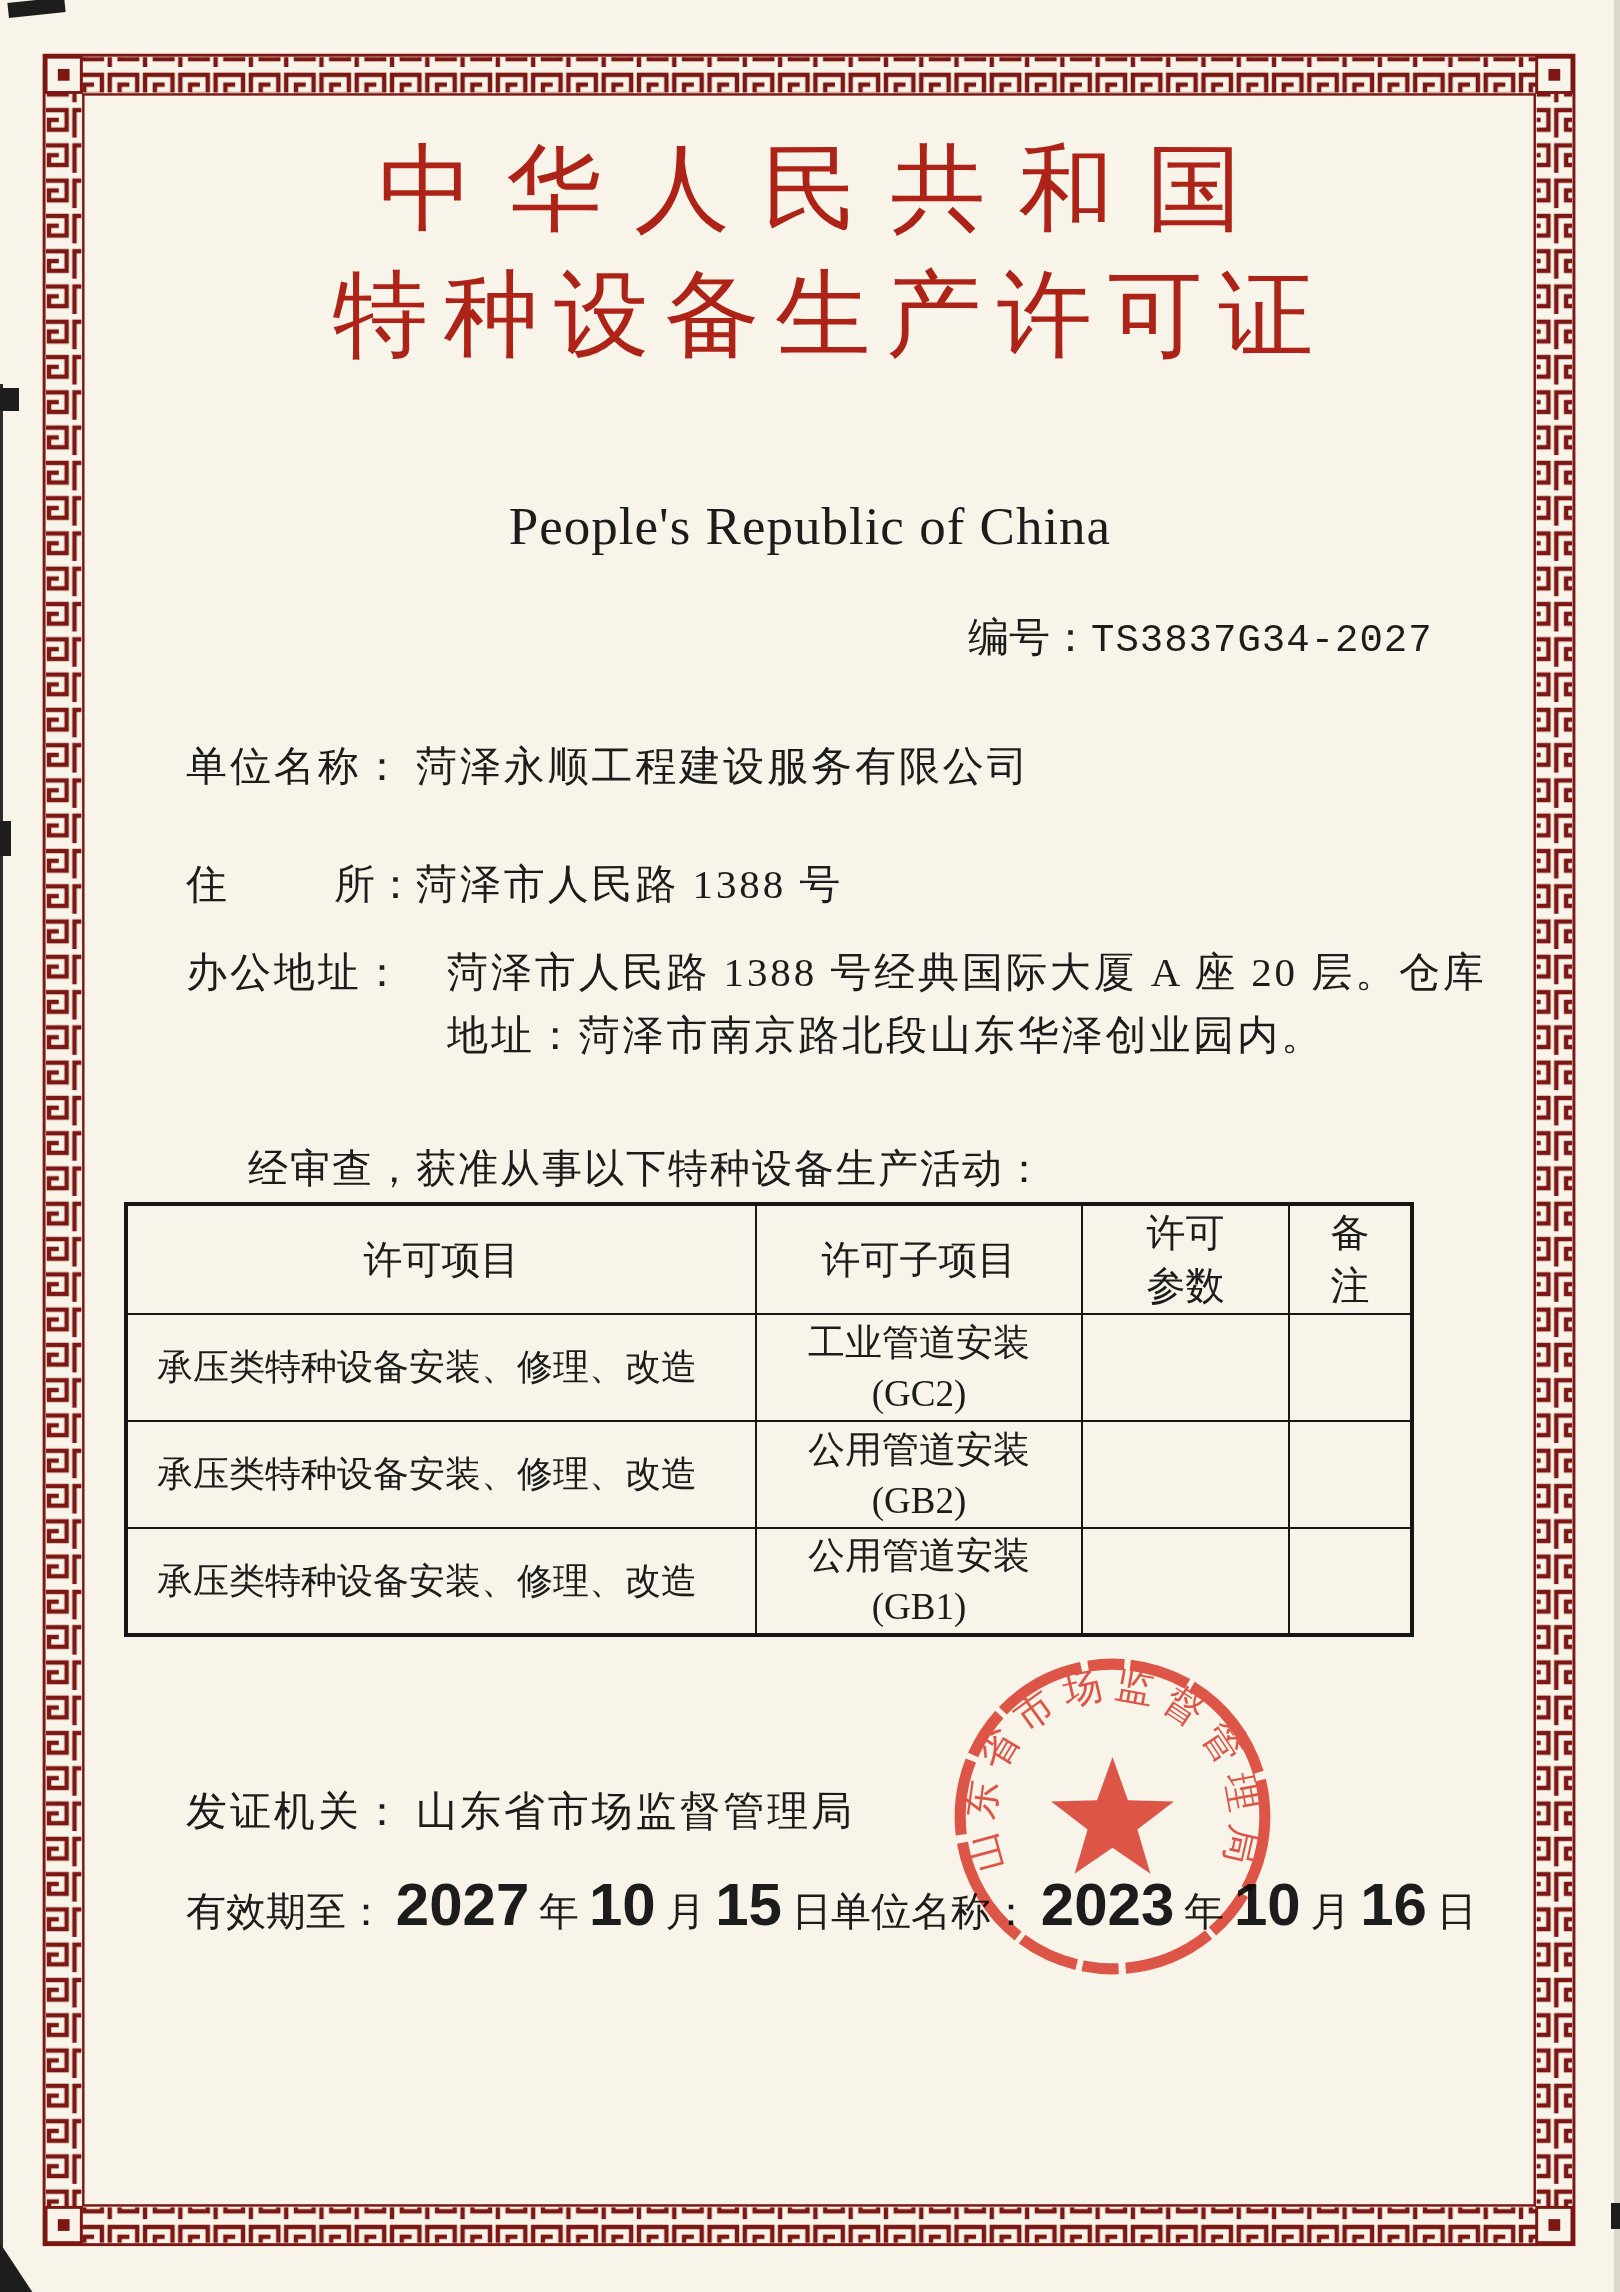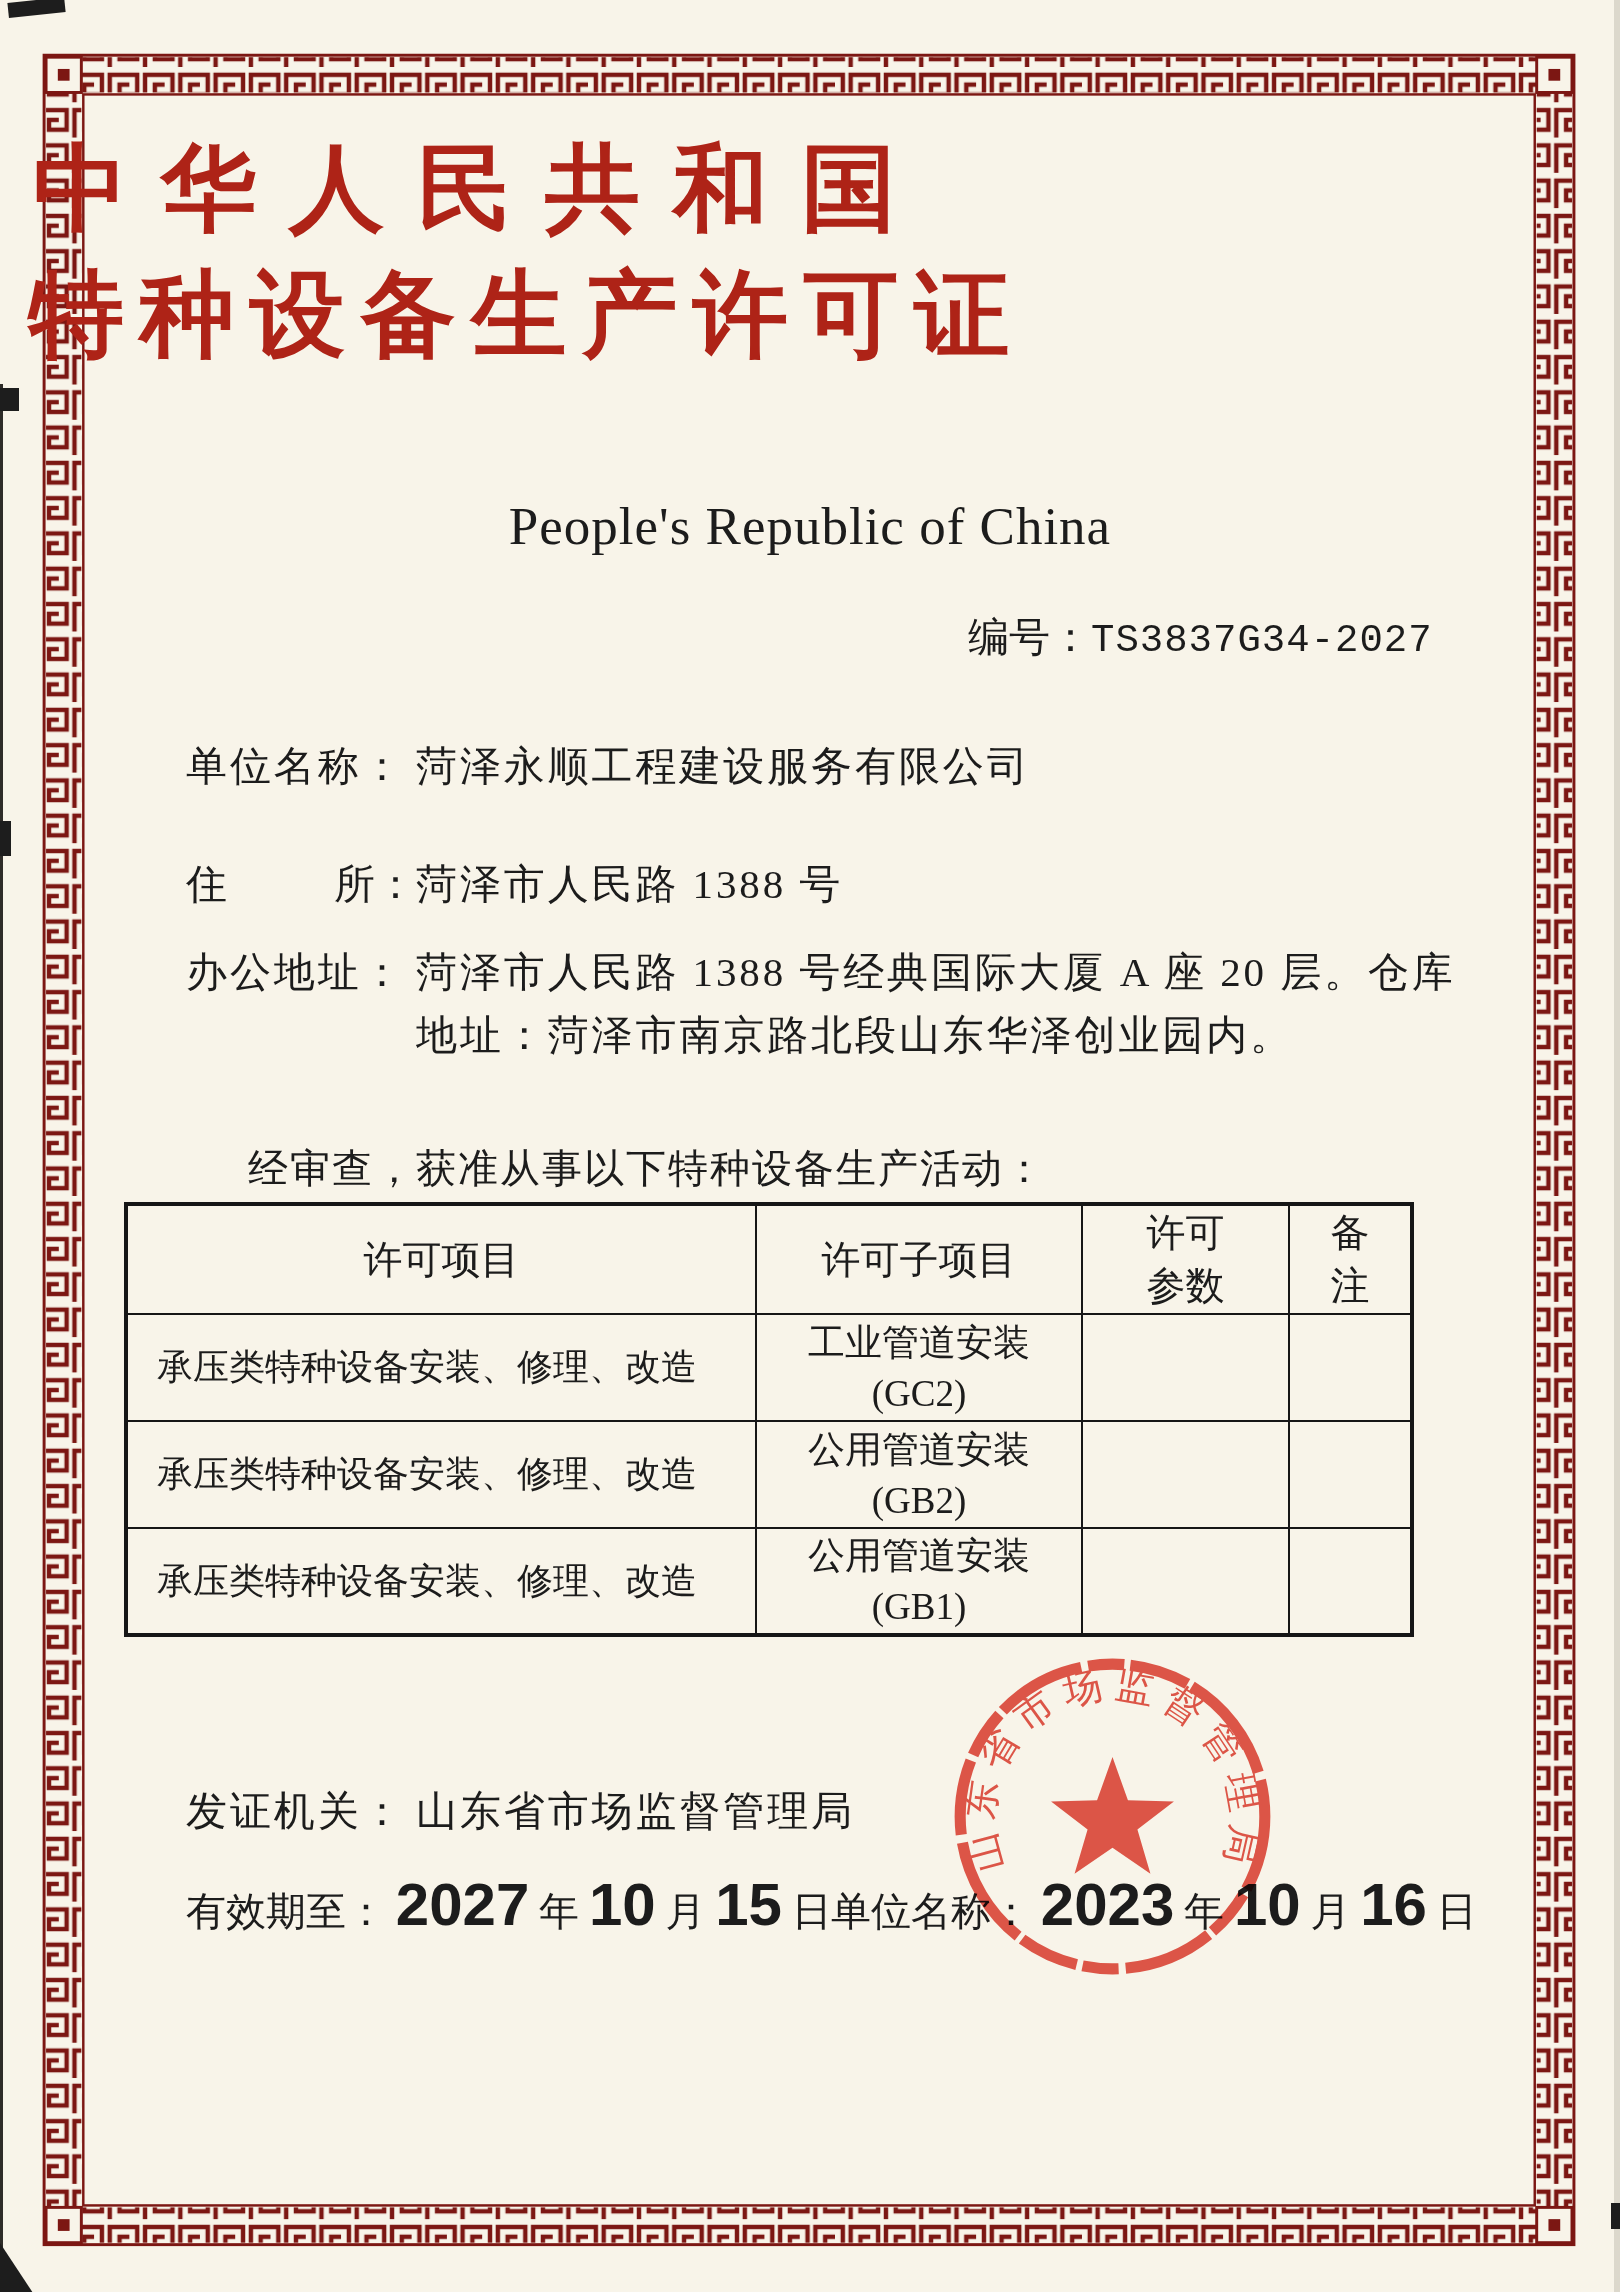--- a/index.html
+++ b/index.html
@@ -5,22 +5,22 @@
   html,body { margin:0; padding:0; background:#e9e6de; }
   .page {
     position:relative; width:1620px; height:2293px;
     background:#f8f4e9; overflow:hidden;
     font-family:"Liberation Serif","DejaVu Serif",serif;
     color:#1c1c1c;
   }
   svg.frame { position:absolute; left:0; top:0; pointer-events:none; }
 
   .title-cn {
-    position:absolute; left:0; width:100%; 
-    color:#ae2317; font-weight:bold; font-size:95px; line-height:1.1;
+    position:absolute; left:0; width:100%; text-align:center;
+    color:#ae2317; font-weight:normal; font-size:95px; line-height:1.1;
     white-space:nowrap;
   }
   .title-cn.l1 { top:137px; letter-spacing:33px; text-indent:33px; }
   .title-cn.l2 { top:263px; letter-spacing:15.7px; text-indent:15.7px;padding-left:13px; }
 
   .title-en {
     position:absolute; left:0; width:100%; text-align:center;
     font-size:53px; letter-spacing:1px; white-space:nowrap;
   }
   .title-en.l1 { top:400px; }
@@ -30,21 +30,21 @@
   .license-no .num {
     font-family:"Liberation Mono","DejaVu Sans Mono",monospace;
     font-size:39px; letter-spacing:1px;
   }
 
   .field { position:absolute; left:186px; display:flex; font-size:41px; letter-spacing:2.9px; }
   .field .label { flex:0 0 auto; width:230px; }
   .label-split { display:flex; justify-content:space-between; letter-spacing:0; }
   .f-company { top:739px; }
   .f-res     { top:857px; }
-  .f-office  { top:941px; line-height:63px; }
+  .f-office  { top:941px; line-height:63px;gap:31px; }
   .f-issuer  { top:1784px; }
 
   .intro { position:absolute; left:248px; top:1141px; font-size:40px; letter-spacing:2px; white-space:nowrap; }
 
   table.license-table {
     position:absolute; left:124px; top:1202px; width:1287px;
     border-collapse:collapse; table-layout:fixed;
     border:4.9px solid #161616;
   }
   .license-table td, .license-table th {

